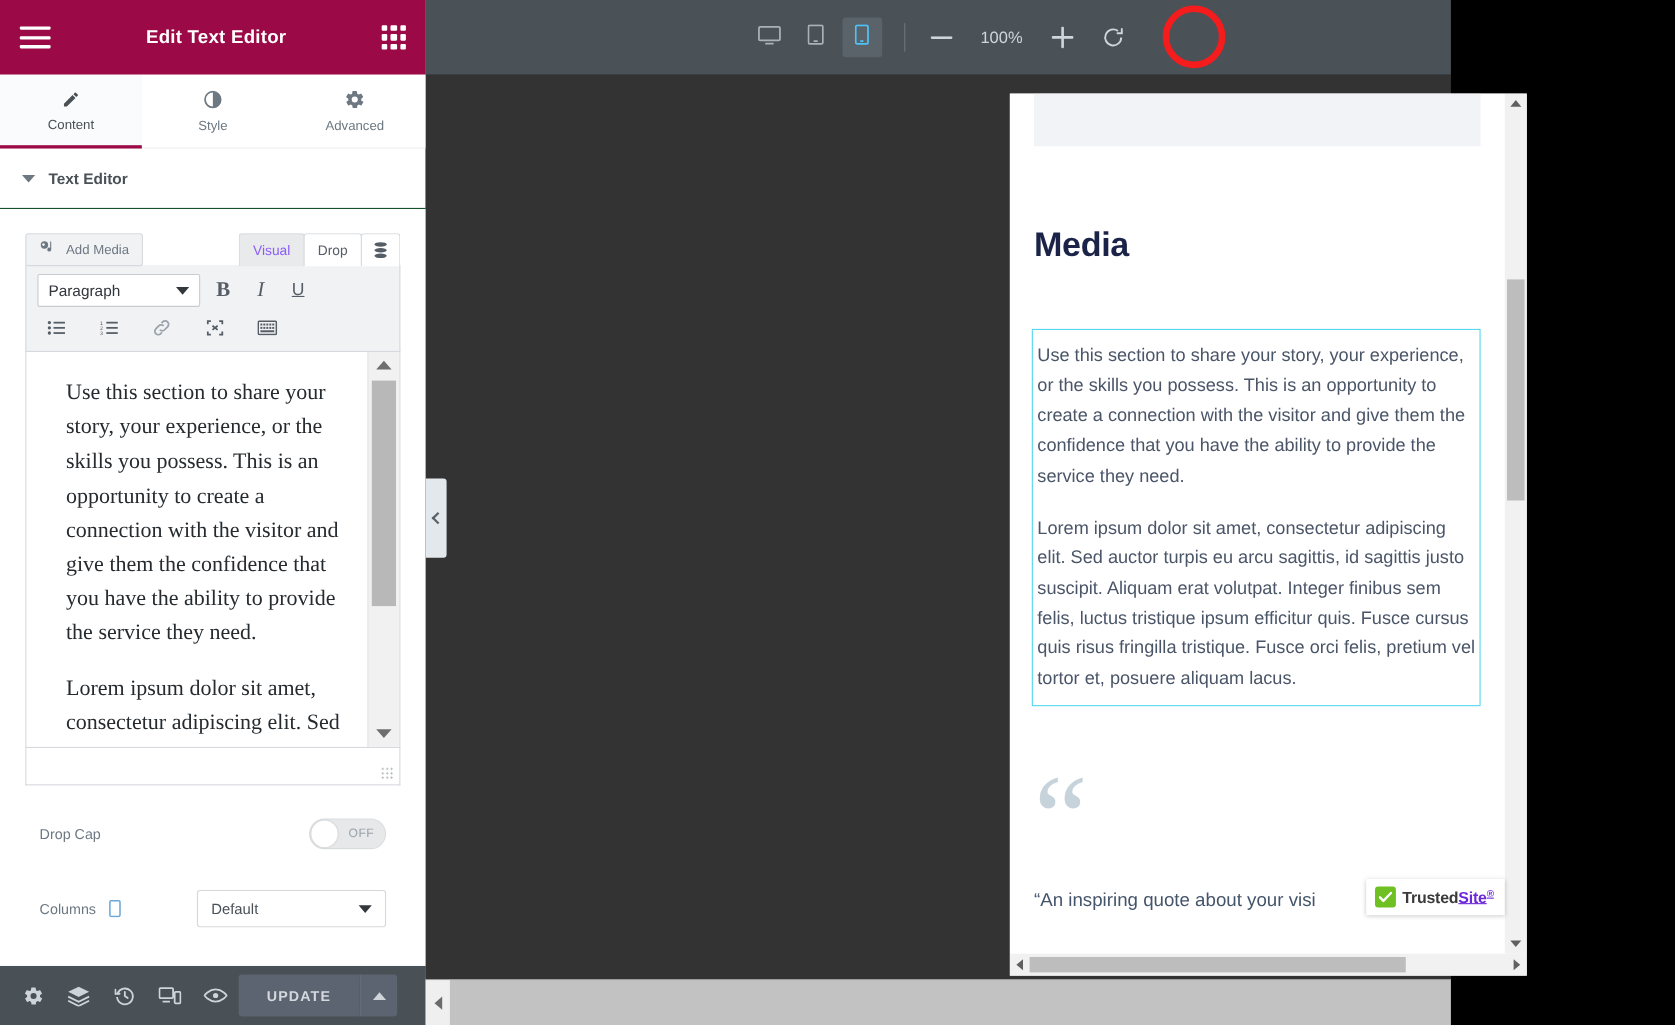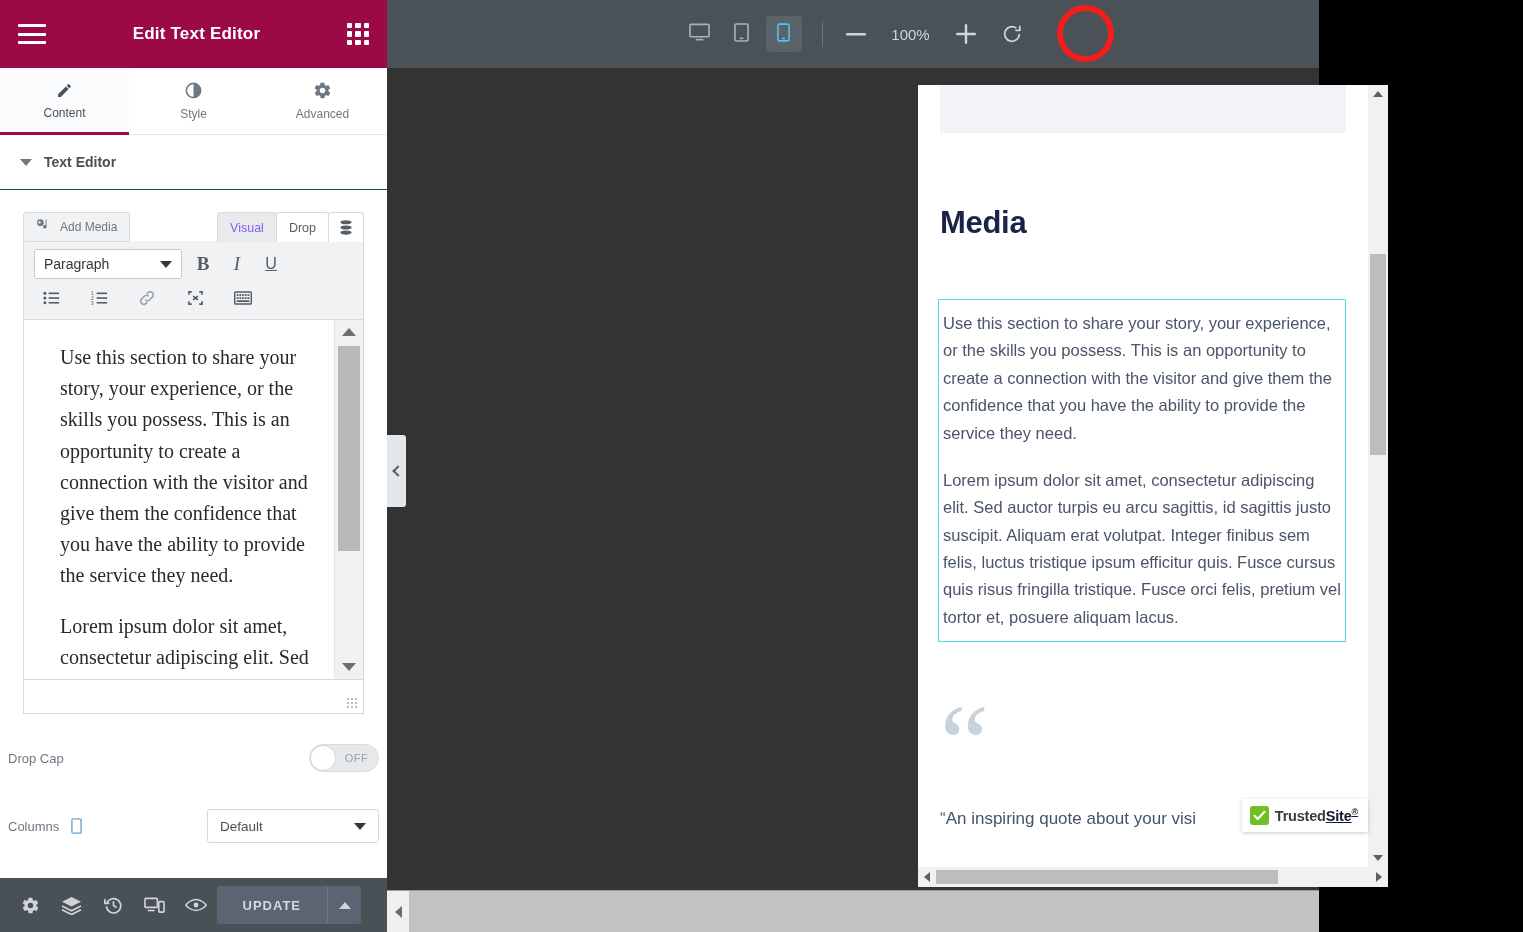--- a/index.html
+++ b/index.html
@@ -107,21 +107,21 @@
   .vthumb { position:absolute; left:3px; right:3px; top:26px; height:205px; background:#b8b8b8; }
 
   .mce-status {
     border:1px solid #d6d9dd; border-top:none; background:#fff; height:34px; position:relative;
   }
   .resize-grip { position:absolute; right:5px; bottom:4px; width:12px; height:12px;
     background-image:
       radial-gradient(#b9bdc2 1px, transparent 1px);
     background-size:4px 4px; }
 
-  .row-ctrl { display:flex; align-items:center; padding: 0 8px; height:56px; }
+  .row-ctrl { display:flex; align-items:center; padding: 0 36px; height:56px; }
   .row-label { font-size:13px; color:#6d7882; flex:0 0 auto; }
   .resp-icon { margin-left:12px; color:#6ba7d8; display:flex; align-items:center;}
   .row-spacer { flex:1 1 auto; }
   .toggle {
     width:70px; height:28px; border-radius:14px; background:#e6e8ea; border:1px solid #dadde0;
     display:flex; align-items:center; position:relative; cursor:pointer;
   }
   .toggle .knob { width:24px; height:24px; border-radius:50%; background:#fff; margin-left:1px; box-shadow:0 0 2px rgba(0,0,0,.18); }
   .toggle .lbl { flex:1; text-align:center; font-size:11px; color:#9aa2a9; letter-spacing:.5px; }
   .select-box {
@@ -211,21 +211,21 @@
   .tri-r2{width:0;height:0;border-top:5px solid transparent;border-bottom:5px solid transparent;border-left:6px solid #606060;}
 
   .trusted {
     position:absolute; right:20px; bottom:55px; background:#fff;
     display:flex; align-items:center; gap:6px; padding:7px 10px 7px 8px;
     box-shadow:0 1px 4px rgba(0,0,0,.22); z-index:4;
   }
   .ts-check { width:19px; height:19px; background:#6ec023; border-radius:3px;
     display:flex; align-items:center; justify-content:center; }
   .ts-text { font-size:14.5px; font-weight:bold; color:#3a3a3a; letter-spacing:-.2px; }
-  .ts-text .grn { color:#0f172a;text-decoration:underline; }
+  .ts-text .grn { color:#6d28d9;text-decoration:underline; }
 
   
   .winscroll {
     position:absolute; left:387px; right:0; bottom:0; height:42px; background:#c2c2c2;
     border-top:1px solid #9b9b9b;
   }
   .ws-left { position:absolute; left:0; top:0; bottom:0; width:22px; background:#efefef;
     display:flex; align-items:center; justify-content:center; }
   .tri-l3{width:0;height:0;border-top:6px solid transparent;border-bottom:6px solid transparent;border-right:7px solid #6b6b6b;}
 </style>

